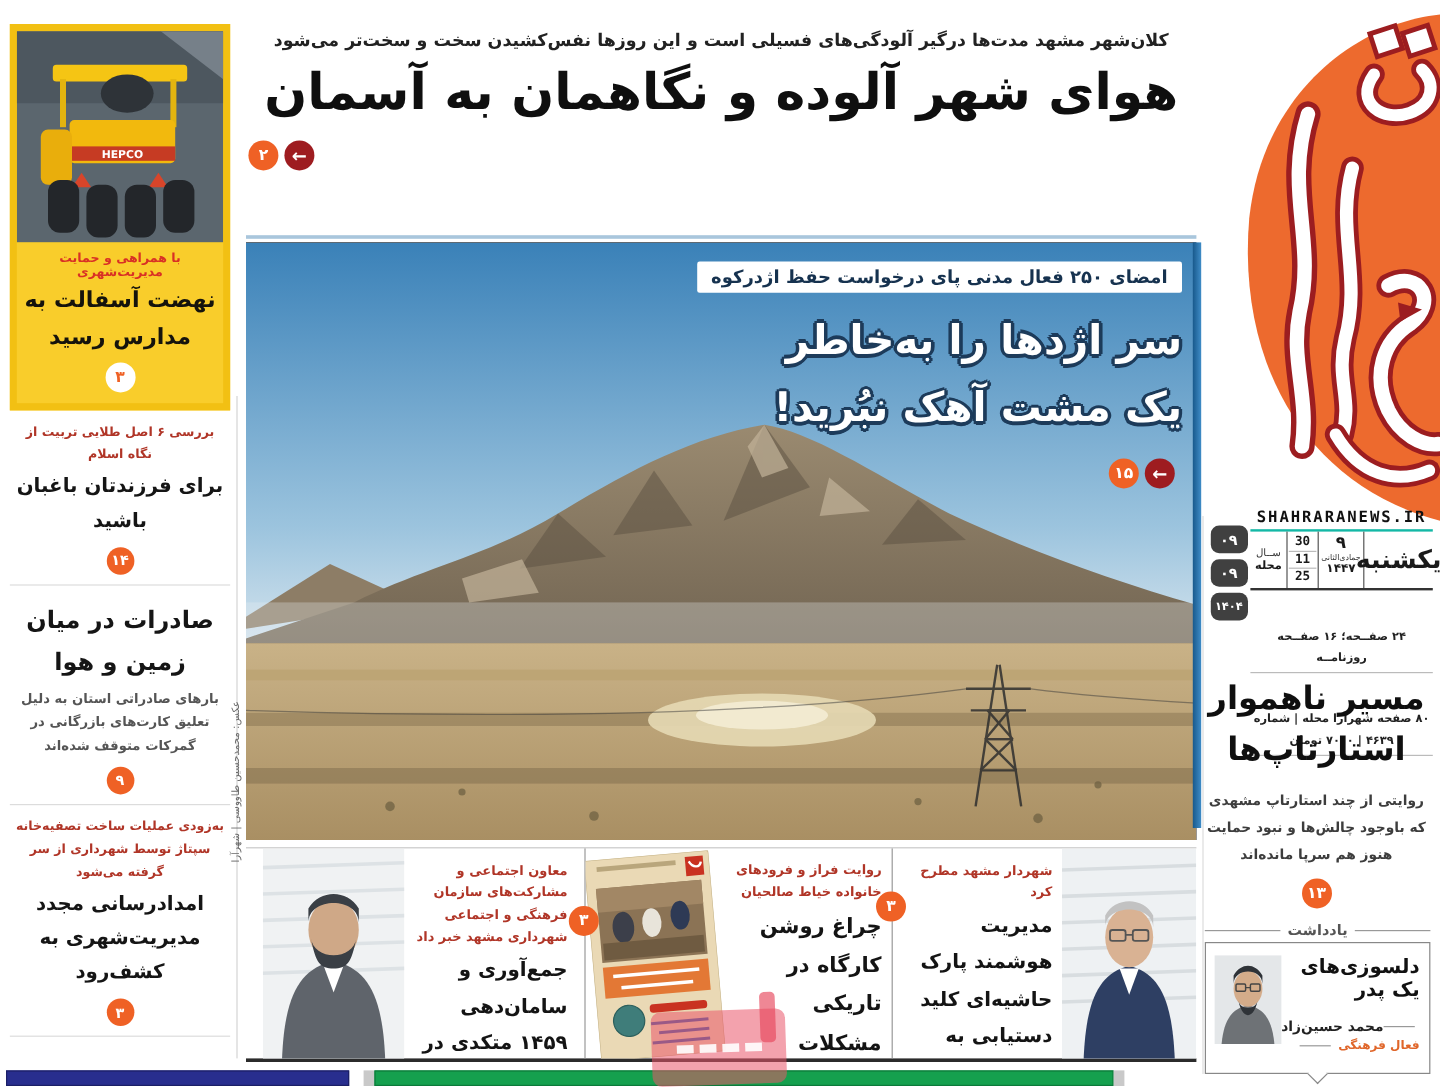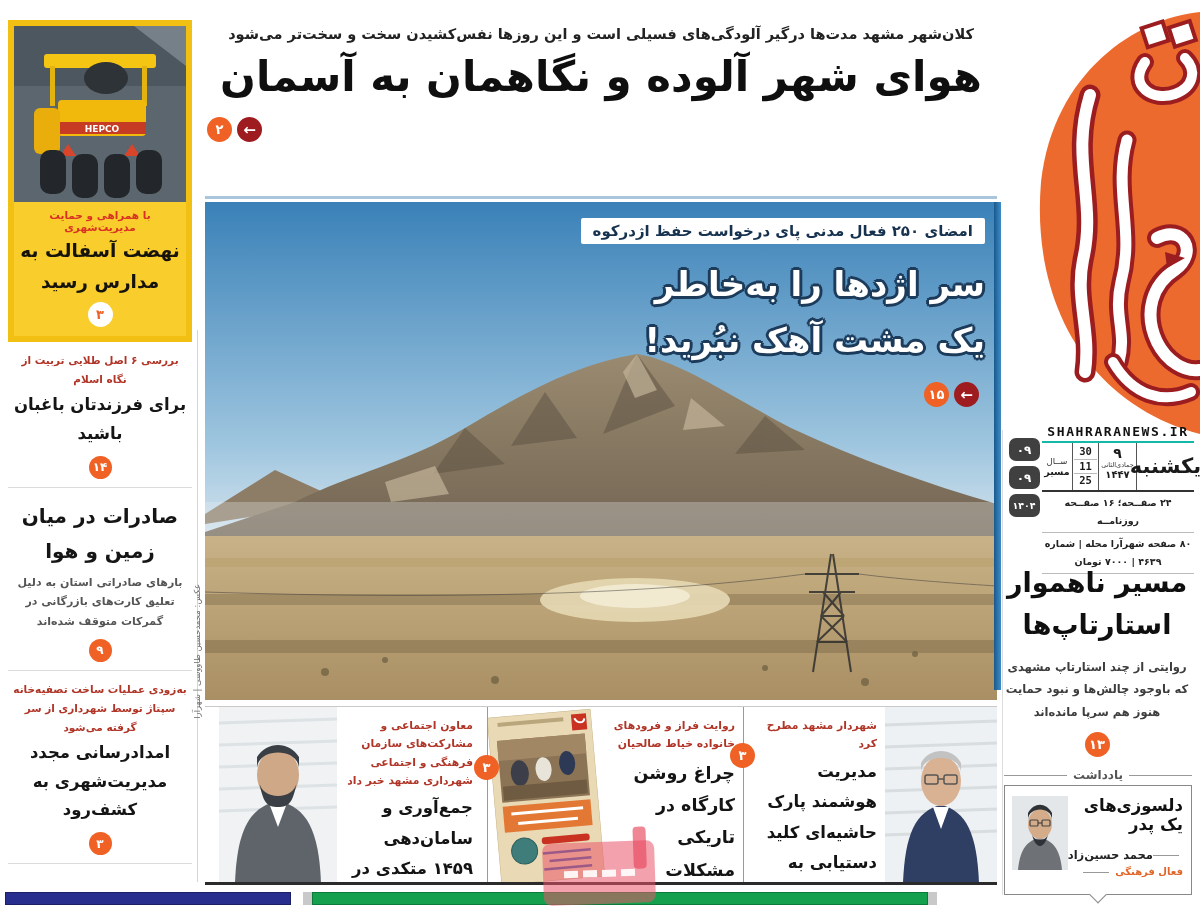--- a/index.html
+++ b/index.html
@@ -83,21 +83,21 @@
   .mh-hijri .d { font-size:14px; font-weight:900; }
   .mh-hijri .m { font-size:6.5px; color:#333; }
   .mh-hijri .y { font-size:10px; font-weight:bold; }
   .mh-greg { width:26px; font-family:"DejaVu Sans Mono",monospace; }
   .mh-greg div { font-size:10.5px; font-weight:bold; line-height:1.3; border-bottom:1px solid #bbb; }
   .mh-greg div:last-child { border-bottom:none; }
   .mh-year { width:30px; display:flex; flex-direction:column; justify-content:center; }
   .mh-year .l { font-size:8.5px; color:#333; }
   .mh-year .v { font-size:9.5px; font-weight:bold; }
   .mh-info { font-size:9.5px; font-weight:bold; color:#222; text-align:center; line-height:1.9;
-             border-bottom:1px solid #bbb; padding:2px 0; }
+             border-bottom:1px solid #bbb; padding:2px 0;margin-top:28px; }
   .mh-badges { width:34px; padding:14px 2px 0 0; display:flex; flex-direction:column; gap:5px; align-items:center; }
   .date-chip { width:31px; height:23px; background:#404040; border-radius:7px; color:#fff;
                font-weight:bold; font-size:12px; display:flex; align-items:center; justify-content:center; }
   .date-chip.small { font-size:9.5px; }
 
   #startup { right:10px; top:562px; width:186px; text-align:center; }
   .su-headline { font-size:27px; font-weight:900; line-height:1.55; color:#0f0f0f; }
   .su-sub { font-size:11.5px; color:#3d3d3d; font-weight:bold; line-height:1.95; margin-top:10px; }
   #startup .pg { margin:9px auto 0; }
 
@@ -408,21 +408,21 @@
           <div class="m">جمادی‌الثانی</div>
           <div class="y">۱۴۴۷</div>
         </div>
         <div class="mh-cell mh-greg">
           <div>30</div>
           <div>11</div>
           <div>25</div>
         </div>
         <div class="mh-cell mh-year">
           <div class="l">ســال</div>
-          <div class="v">مسیر</div>
+          <div class="v">محله</div>
         </div>
       </div>
       <div class="mh-info">۲۴ صفــحه؛ ۱۶ صفــحه روزنامــه</div>
       <div class="mh-info">۸۰ صفحه شهرآرا محله | شماره ۴۶۳۹ | ۷۰۰۰ تومان</div>
     </div>
     <div class="mh-badges">
       <div class="date-chip">۰۹</div>
       <div class="date-chip">۰۹</div>
       <div class="date-chip small">۱۴۰۴</div>
     </div>

